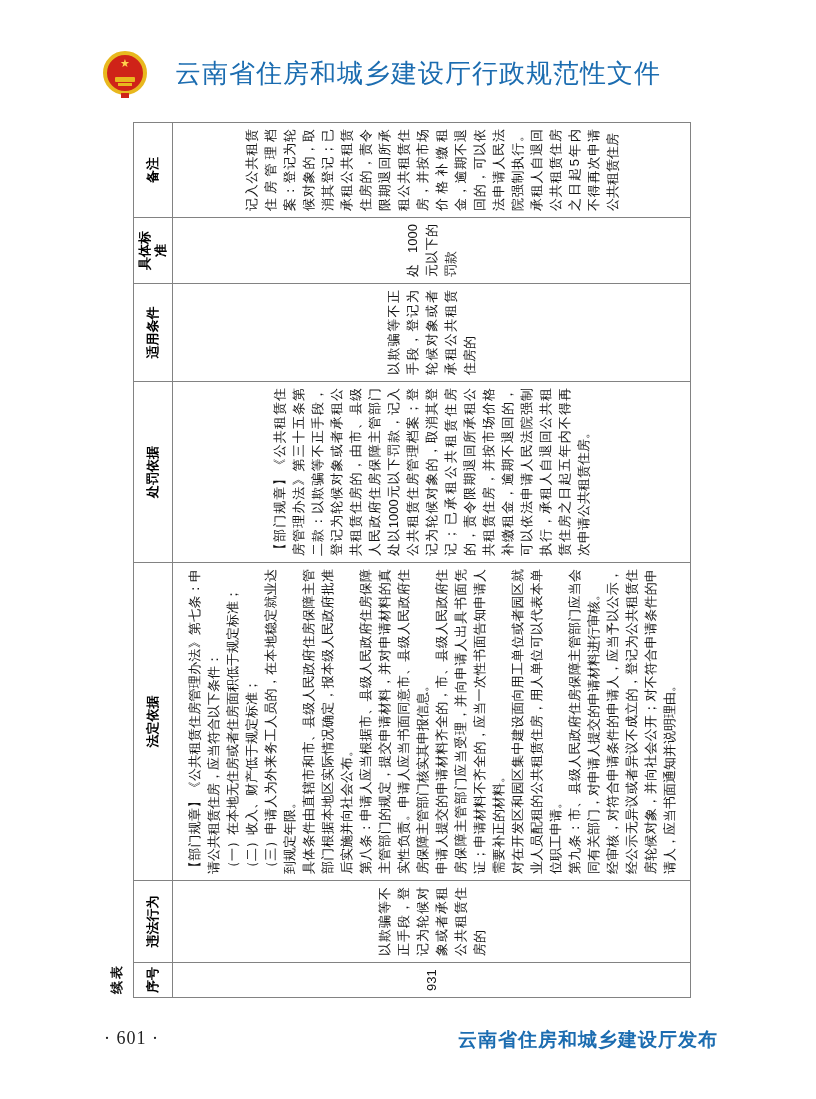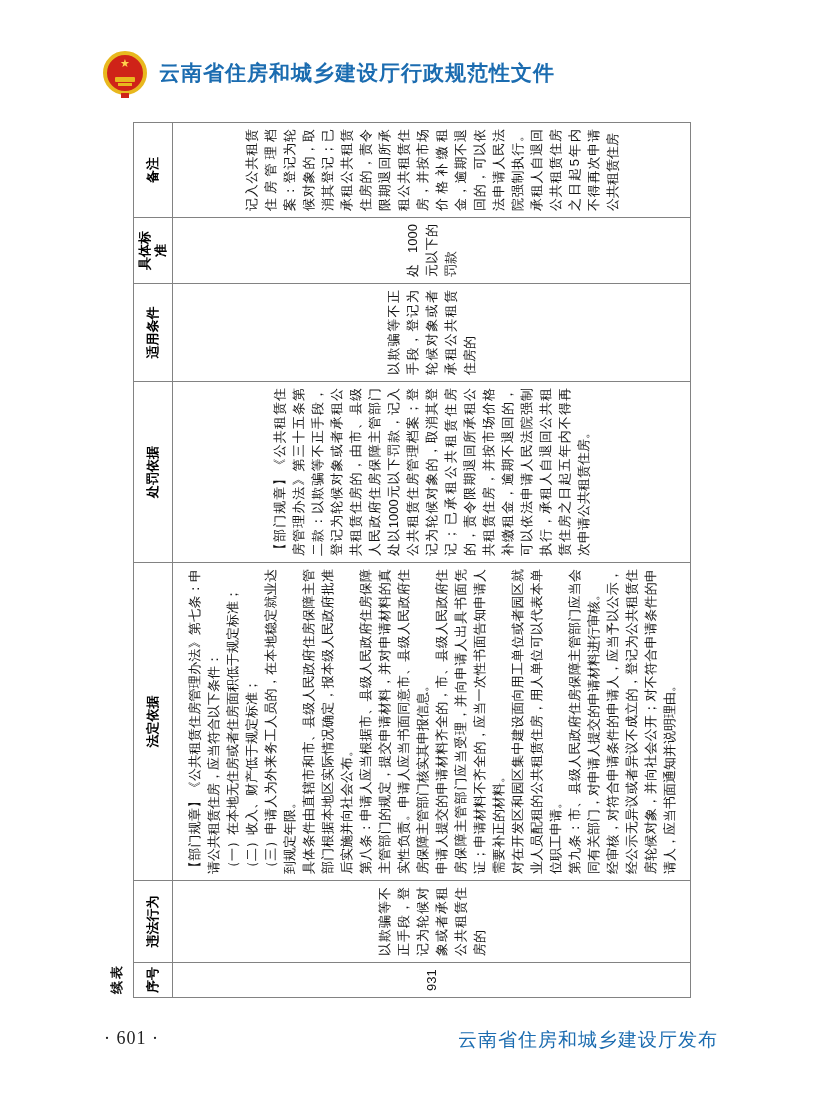--- a/index.html
+++ b/index.html
@@ -11,21 +11,21 @@
   
   .doc-header{position:absolute;left:103px;top:48px;height:50px;display:flex;align-items:center;}
   .emblem{
     position:relative;width:44px;height:44px;border-radius:50%;
     background:#cf2318;border:4px solid #e8b81e;box-sizing:border-box;flex:0 0 auto;
   }
   .emblem .star{position:absolute;left:0;right:0;top:3px;text-align:center;color:#ffd34d;font-size:11px;line-height:11px;}
   .emblem .gate{position:absolute;left:8px;right:8px;bottom:9px;height:5px;background:#e8b81e;border-radius:1px;}
   .emblem .gate2{position:absolute;left:11px;right:11px;bottom:5px;height:3px;background:#e8b81e;}
   .emblem .ribbon{position:absolute;left:14px;right:14px;bottom:-7px;height:5px;background:#cf2318;}
-  .doc-title{margin-left:12px;font-size:21px;font-weight:bold;letter-spacing:1px;white-space:nowrap;}
+  .doc-title{margin-left:28px;font-size:26px;font-weight:normal;letter-spacing:1px;white-space:nowrap;}
   
   .rot-wrapper{position:absolute;left:108px;top:118px;width:585px;height:880px;}
   .rot-canvas{
     width:880px;height:585px;transform-origin:0 0;
     transform:rotate(-90deg) translateX(-100%);position:relative;
   }
   .cont-label{position:absolute;left:4px;top:0;font-size:13px;font-weight:bold;letter-spacing:2px;}
   table.reg{
     position:absolute;left:0;top:25px;width:875px;height:557px;
     border-collapse:collapse;table-layout:fixed;
@@ -49,21 +49,21 @@
   td.col-penalty{padding:0 6px;}
   td.col-cond{padding:0 6px;}
   td.col-std{padding:0 9px;}
   td.col-remark{padding:0 1px 0 2px;}
   
   .footer-left{
     position:absolute;left:104px;top:1028px;font-size:18px;color:#222;
     font-family:"Liberation Serif",serif;letter-spacing:1px;
   }
   .footer-right{
-    position:absolute;left:458px;top:1027px;font-size:19px;font-weight:normal;letter-spacing:1px;
+    position:absolute;left:458px;top:1027px;font-size:19px;font-weight:bold;letter-spacing:1px;
   }
 </style>
 </head>
 <body>
 
 <div class="page">
 
   <div class="doc-header">
     <div class="emblem">
       <div class="star">★</div>

